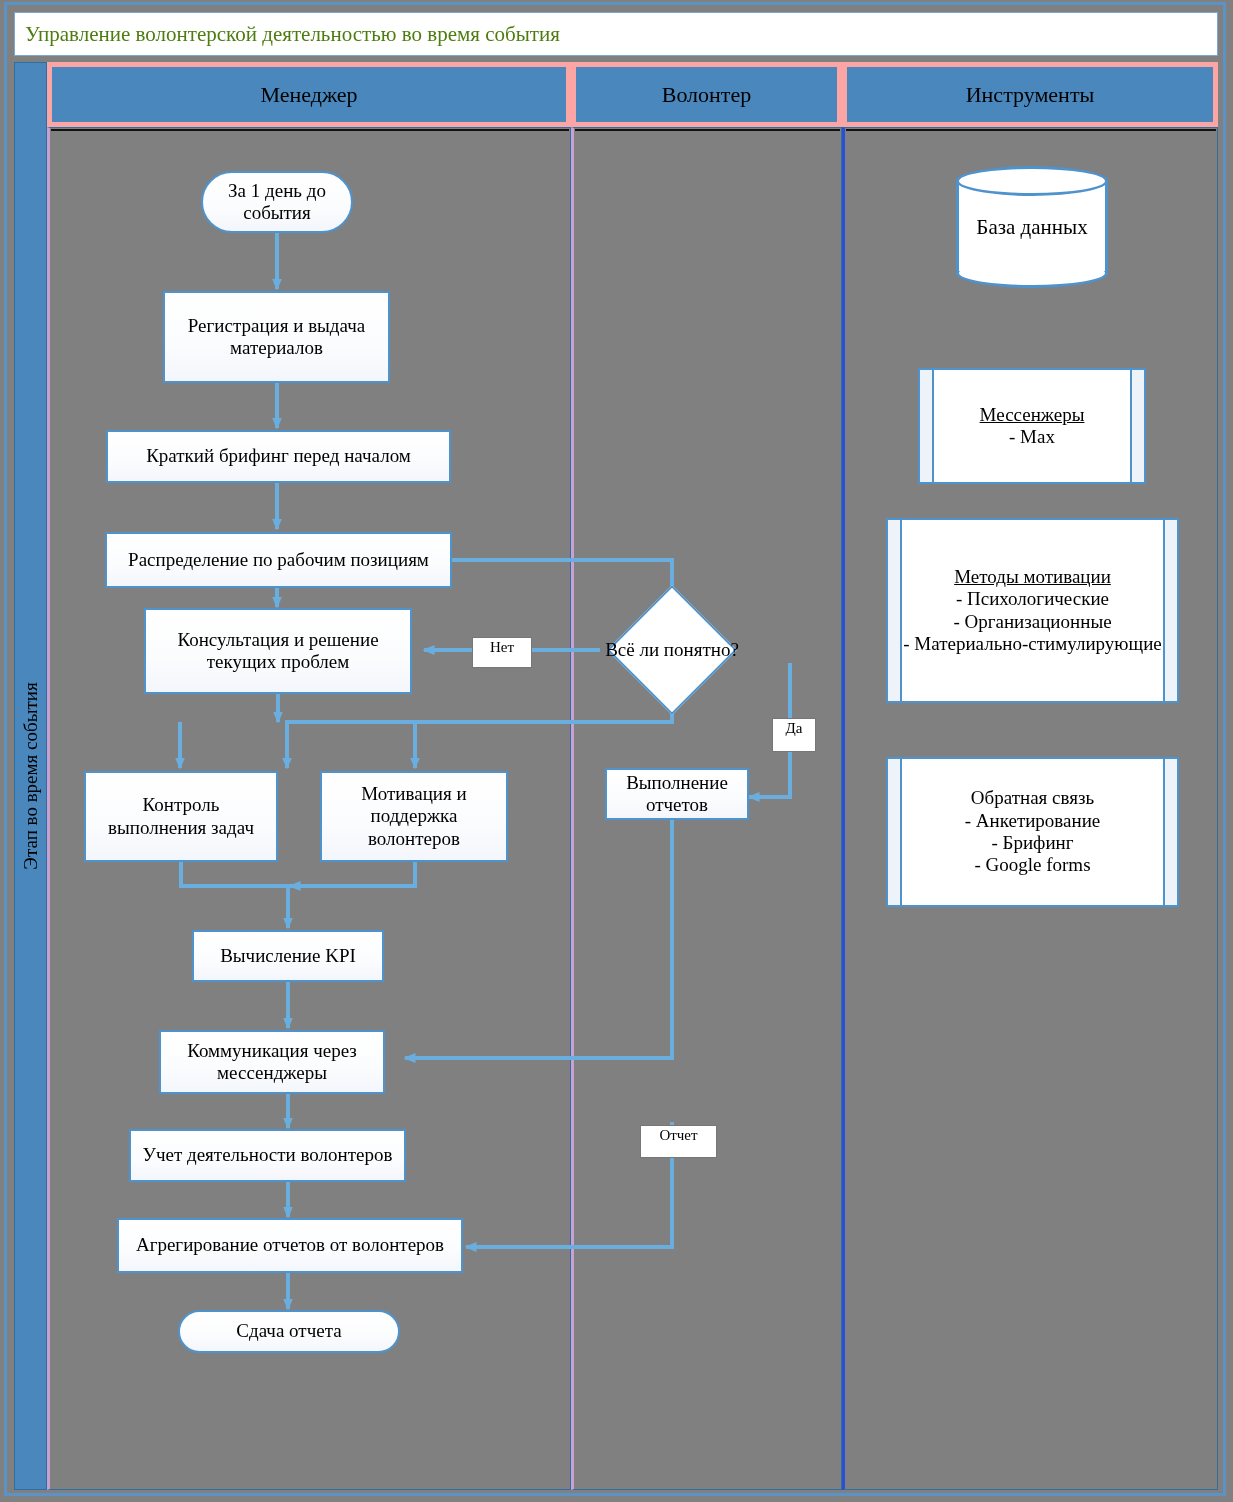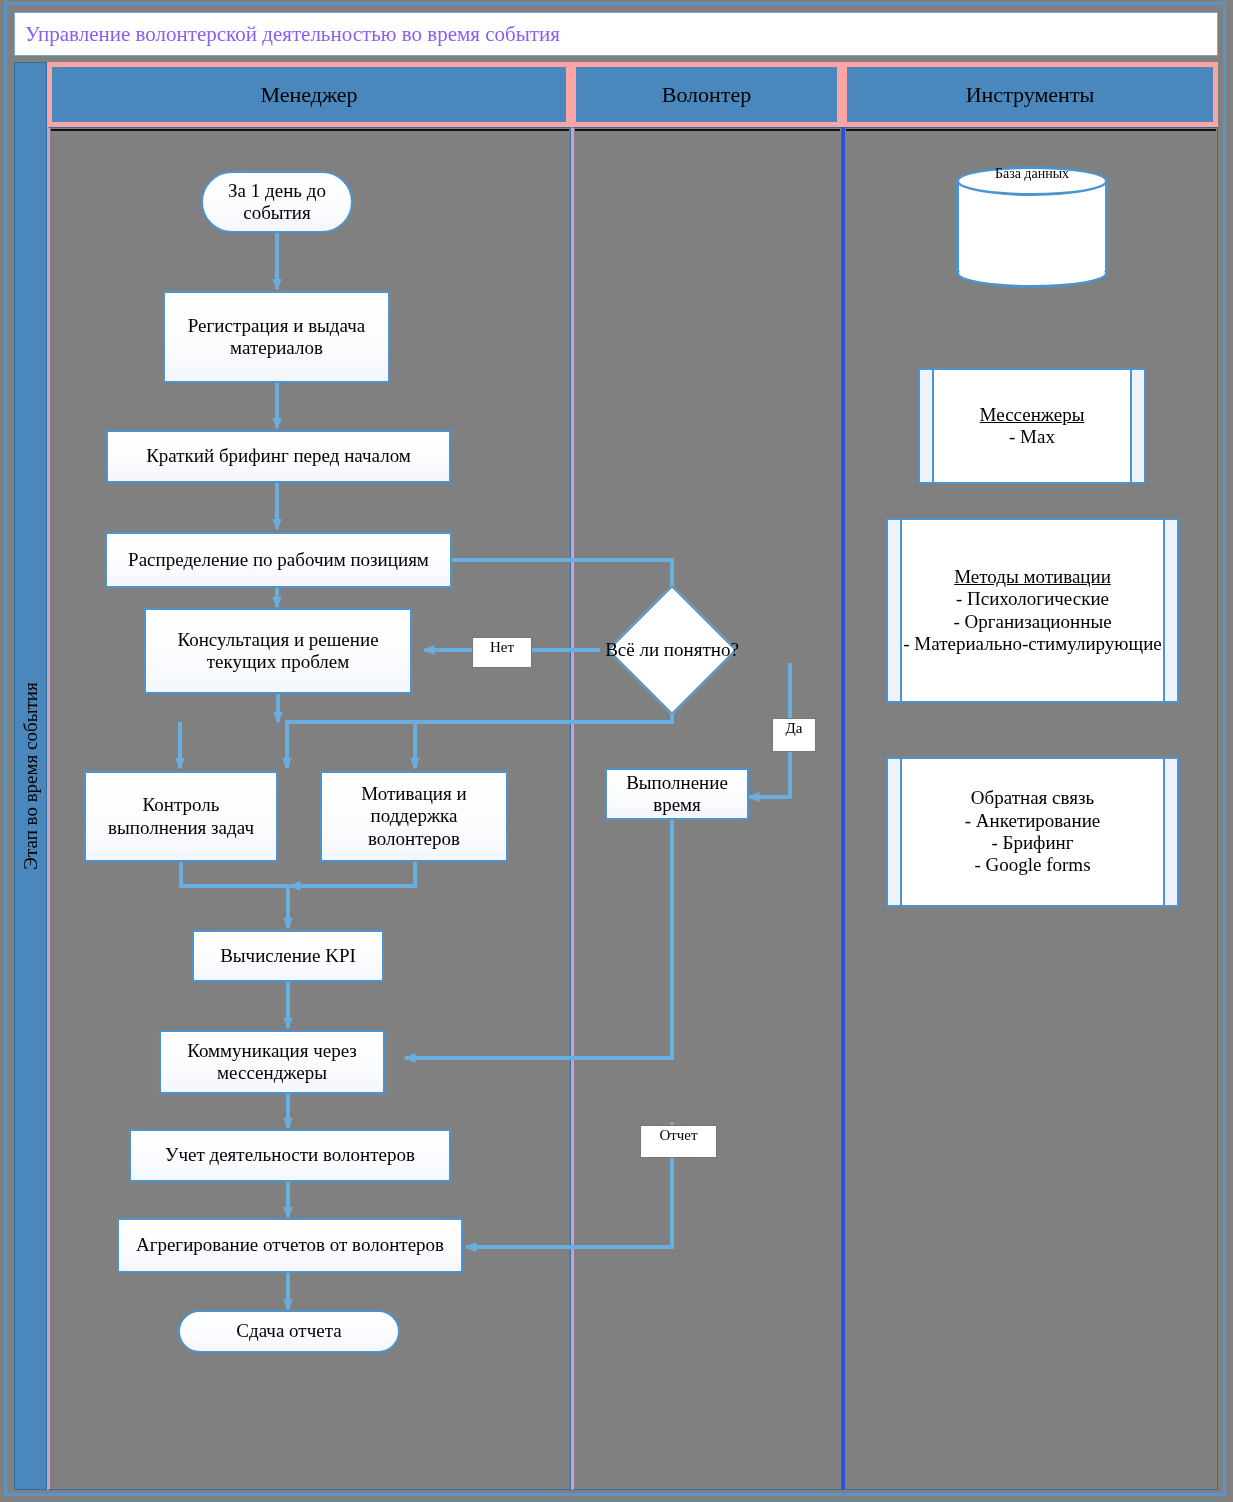--- a/index.html
+++ b/index.html
@@ -12,21 +12,21 @@
   #root{position:absolute;left:0;top:0;width:1233px;height:1502px;background:#808080;}
   #outer-frame{
     position:absolute;left:4px;top:2px;width:1222px;height:1494px;
     border:3px solid #5b93c6;box-sizing:border-box;background:#808080;
   }
   
   #title-bar{
     position:absolute;left:14px;top:12px;width:1204px;height:44px;
     background:#ffffff;border:1px solid #7ba7d0;box-sizing:border-box;
     display:flex;align-items:center;padding-left:10px;
-    font-size:21px;color:#8b5cf6;
+    font-size:21px;color:#4d7c0f;
   }
   
   #pool{
     position:absolute;left:14px;top:62px;width:1204px;height:1428px;
   }
   #vert-label{
     position:absolute;left:0px;top:0px;width:33px;height:1428px;
     background:#4a87bd;border:1px solid #2f6ea3;box-sizing:border-box;
   }
   #vert-label span{
@@ -98,22 +98,22 @@
     position:absolute;left:0;top:0;width:100%;height:30px;border-radius:50%;
     background:#fff;border:3px solid #4f93cc;box-sizing:border-box;
   }
   .cyl-bot{
     position:absolute;left:0;bottom:0;width:100%;height:30px;border-radius:50%;
     background:#fff;border:3px solid #4f93cc;box-sizing:border-box;
     clip-path:inset(13px -6px -6px -6px);
   }
   .cyl-text{
     position:absolute;left:0;top:0;width:100%;height:100%;
-    display:flex;align-items:flex-start;justify-content:center;
-    font-size:14px;color:#000;z-index:2;
+    display:flex;align-items:center;justify-content:center;
+    font-size:21px;color:#000;z-index:2;
   }
   .edge-label{
     position:absolute;background:#ffffff;border:1px solid #777;
     font-size:15px;color:#000;line-height:1.1;padding:1px 3px;z-index:7;
     text-align:center;
   }
   #links{position:absolute;left:0;top:0;width:1233px;height:1502px;z-index:3;}
   .mline{display:block;}
   .u{ text-decoration:underline; }
 </style>
@@ -208,41 +208,41 @@
     </div>
 
     <div class="node" style="left:192px;top:930px;width:192px;height:52px;">
       <span>Вычисление KPI</span>
     </div>
 
     <div class="node" style="left:159px;top:1030px;width:226px;height:64px;">
       <span>Коммуникация через мессенджеры</span>
     </div>
 
-    <div class="node" style="left:129px;top:1129px;width:322px;height:53px;">
+    <div class="node" style="left:129px;top:1129px;width:277px;height:53px;">
       <span>Учет деятельности волонтеров</span>
     </div>
 
     <div class="node" style="left:117px;top:1218px;width:346px;height:55px;">
       <span>Агрегирование отчетов от волонтеров</span>
     </div>
 
     <div class="node terminator" style="left:178px;top:1310px;width:222px;height:43px;">
       <span>Сдача отчета</span>
     </div>
 
     <div class="diamond" style="left:589px;top:604px;width:166px;height:92px;">
       <div class="dshape" style="left:37px;top:0;width:92px;height:92px;"></div>
       <div class="dtext">
           <span>Всё ли понятно?</span>
         </div>
     </div>
 
     <div class="node" style="left:605px;top:768px;width:144px;height:52px;">
-      <span>Выполнение время</span>
+      <span>Выполнение отчетов</span>
     </div>
 
     <div class="edge-label" style="left:472px;top:637px;width:52px;height:27px;">
       <span>Нет</span>
     </div>
     <div class="edge-label" style="left:772px;top:718px;width:36px;height:30px;">
       <span>Да</span>
     </div>
     <div class="edge-label" style="left:640px;top:1125px;width:69px;height:29px;">
       <span>Отчет</span>

